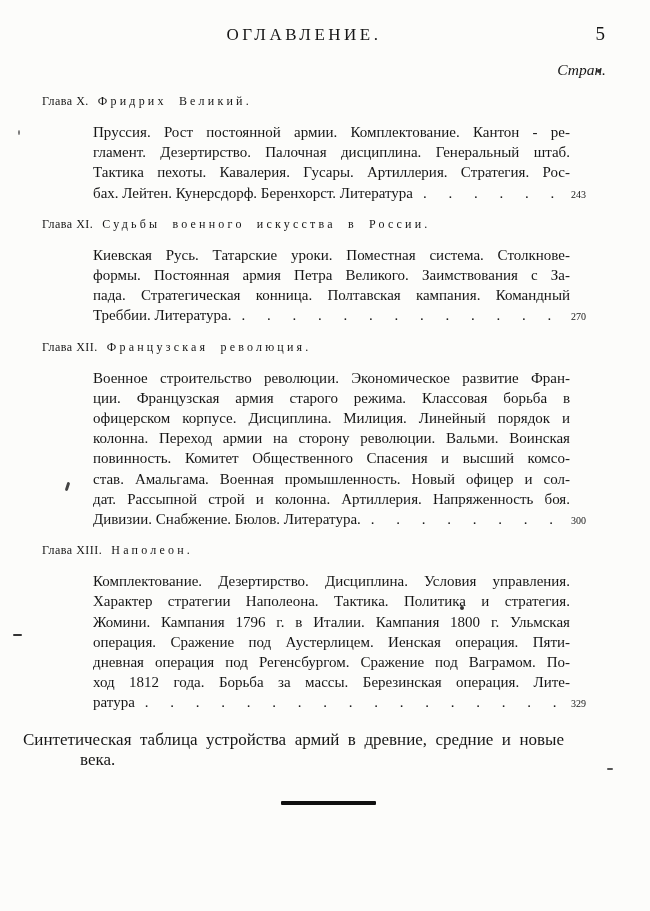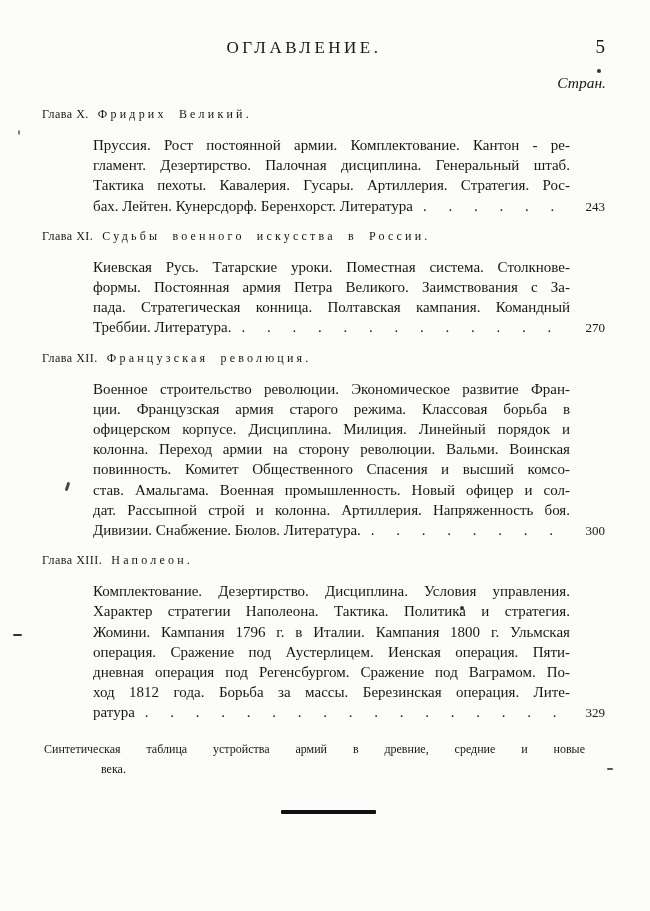--- a/index.html
+++ b/index.html
@@ -9,21 +9,21 @@
   }
   .page {
     position: relative;
     width: 650px;
     height: 911px;
     margin: 0 auto;
     background: #fcfcfa;
     color: #161616;
     overflow: hidden;
     box-sizing: border-box;
-    padding-top: 38px;
+    padding-top: 25px;
   }
   
   .header-row {
     position: relative;
     height: 24px;
   }
   .book-title {
     text-align: center;
     font-size: 17px;
     letter-spacing: 3.5px;
@@ -74,28 +74,28 @@
   .ll-text { white-space: nowrap; }
   .dots {
     flex: 1;
     overflow: hidden;
     white-space: nowrap;
     margin: 0 6px 0 10px;
     letter-spacing: 9px;
   }
   .pageref {
     width: 34px;
-    text-align: right;
-    font-size: 13px;
+    text-align: left;
+    font-size: 10px;
   }
   .chapter.c2 .chapter-heading, .chapter.c3 .chapter-heading, .chapter.c4 .chapter-heading { margin-top: 12px; }
   
   .footnote {
-    margin: 15px 0 0 44px;
-    font-size: 12px;
+    margin: 15px 0 0 23px;
+    font-size: 17px;
     line-height: 20.5px;
     width: 545px;
   }
   .footnote .fline1 { text-align: justify; text-align-last: justify; width: 541px; white-space: nowrap; }
   .footnote .fline2 { padding-left: 57px; }
   
   .end-rule {
     margin: 30px 0 0 281px;
     width: 95px;
     height: 4px;

